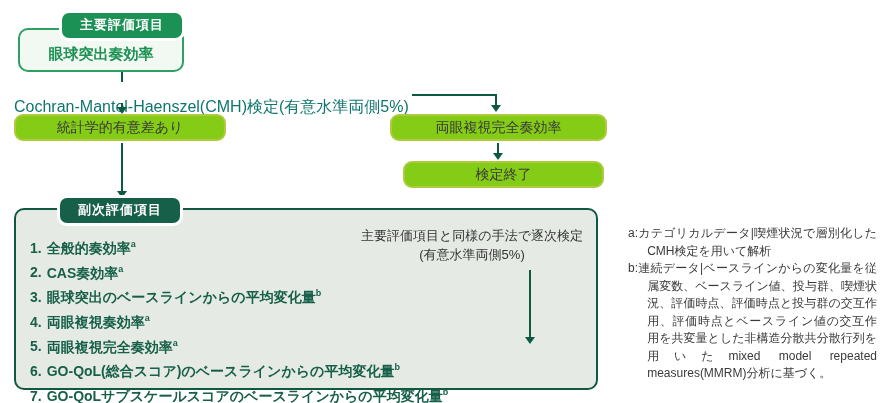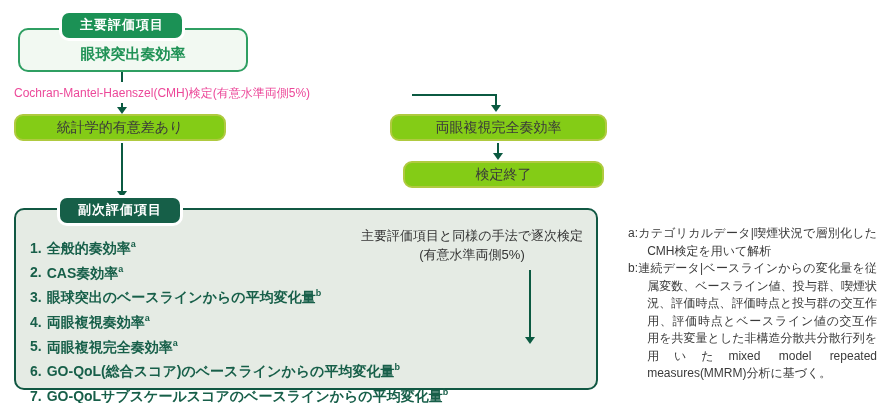--- a/index.html
+++ b/index.html
@@ -3,21 +3,21 @@
 <meta charset="utf-8">
 <style>
   * { margin:0; padding:0; box-sizing:border-box; }
   html,body { background:#ffffff; }
   .stage {
     position:relative; width:880px; height:403px; background:#ffffff;
     font-family:"Liberation Sans","DejaVu Sans",sans-serif; overflow:hidden;
   }
   
   .primary-box {
-    position:absolute; left:18px; top:28px; width:230px; height:44px;
+    position:absolute; left:18px; top:28px; width:166px; height:44px;
     background:#f2f9f2; border:2px solid #2f9f62; border-radius:10px;
     display:flex; align-items:flex-end; justify-content:center;
     padding-bottom:6px; font-size:15px; font-weight:bold; color:#1d9154;
   }
   .header-chip {
     position:absolute; padding:3px 18px 4px; border-radius:7px;
     color:#ffffff; font-size:13px; font-weight:bold; letter-spacing:1px;
     box-shadow:0 0 0 3px #ffffff; z-index:3; white-space:nowrap;
   }
   .primary-chip { left:62px; top:13px; background:#1b9155; }
@@ -25,21 +25,21 @@
   
   .vline { position:absolute; width:2px; background:#0b5a41; }
   .hline { position:absolute; height:2px; background:#0b5a41; }
   .arrowhead {
     position:absolute; width:0; height:0;
     border-left:5px solid transparent; border-right:5px solid transparent;
     border-top:7px solid #0b5a41;
   }
   
   .cmh-text {
-    position:absolute; left:14px; top:85px; font-size:12px; color:#ec4899;
+    position:absolute; left:14px; top:97px; font-size:16px; color:#0f766e;
     white-space:nowrap;
   }
   
   .decision-box {
     position:absolute; height:27px; background:#84cc16; border:2px solid #b0ca40;
     border-radius:9px; display:flex; align-items:center; justify-content:center;
     font-size:14px; color:#3a3a3a;
   }
   .sig-yes { left:14px; top:114px; width:212px; }
   .sig-no  { left:390px; top:114px; width:217px; }

